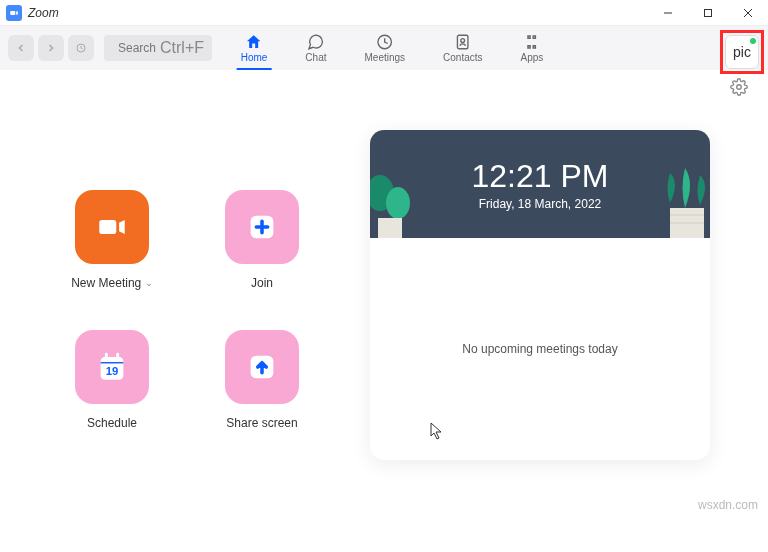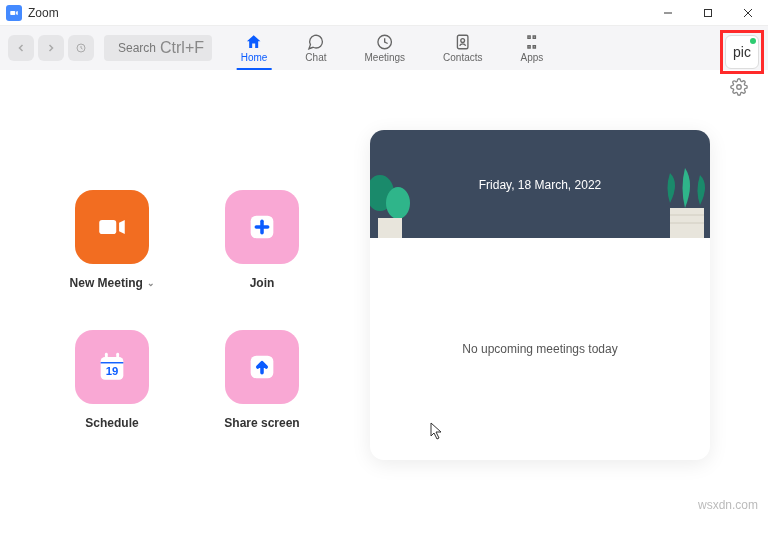--- a/index.html
+++ b/index.html
@@ -1,17 +1,17 @@
 <!DOCTYPE html>
 <html><head>
 <meta charset="utf-8">
 <style>
   * { box-sizing: border-box; margin: 0; padding: 0; font-family: -apple-system, BlinkMacSystemFont, "Segoe UI", Arial, sans-serif; }
   body { background: #fff; width: 768px; height: 552px; overflow: hidden; }
-  .titlebar { height: 26px; display: flex; align-items: center; padding: 0 0 0 6px; background: #fff; border-bottom: 1px solid #eee; }
+  .titlebar { height: 26px; display: flex; align-items: center; padding: 0 0 0 6px; background: #fff; border-bottom: 1px solid #eee; font-style: italic; }
   .titlebar .app-icon { width: 16px; height: 16px; background: #448aff; border-radius: 3px; display: flex; align-items: center; justify-content: center; margin-right: 6px; }
   .titlebar .app-icon svg { width: 10px; height: 10px; }
   .titlebar .title { font-size: 12px; color: #333; }
   .win-controls { margin-left: auto; display: flex; }
   .win-btn { width: 40px; height: 26px; display: flex; align-items: center; justify-content: center; }
   .win-btn svg { width: 10px; height: 10px; }
   
   .toolbar { height: 44px; background: #f5f5f7; display: flex; align-items: center; padding: 0 8px; position: relative; }
   .nav-buttons { display: flex; gap: 4px; }
   .nav-btn { width: 26px; height: 26px; background: #e6e6e8; border-radius: 6px; display: flex; align-items: center; justify-content: center; color: #aaa; }
@@ -32,21 +32,21 @@
   .gear { color: #888; }
   
   .main { display: flex; padding: 10px 24px 0 60px; gap: 10px; }
   .actions { width: 300px; padding-top: 80px; }
   .action-row { display: flex; gap: 46px; margin-bottom: 40px; }
   .action-item { display: flex; flex-direction: column; align-items: center; width: 104px; }
   .action-tile { width: 74px; height: 74px; border-radius: 18px; display: flex; align-items: center; justify-content: center; margin-bottom: 12px; }
   .action-tile.orange { background: #f26d21; }
   .action-tile.blue { background: #f9a8d4; }
   .action-tile svg { width: 34px; height: 34px; }
-  .action-label { font-size: 12px; color: #333; display: flex; align-items: center; gap: 4px; font-weight: bold; }
+  .action-label { font-size: 12px; color: #333; display: flex; align-items: center; gap: 4px; }
   .action-label .chev { font-size: 9px; color: #888; }
   
   .calendar-card { flex: 1; max-width: 340px; border-radius: 14px; box-shadow: 0 4px 20px rgba(0,0,0,0.08); overflow: hidden; margin-top: 20px; background: #fff; height: 330px; display: flex; flex-direction: column; }
   .cal-header { background: #3c4a5e; height: 108px; display: flex; flex-direction: column; align-items: center; justify-content: center; color: #fff; position: relative; overflow: hidden; }
   .cal-time { font-size: 32px; font-weight: 400; }
   .cal-date { font-size: 12px; margin-top: 2px; }
   .plant { position: absolute; bottom: -5px; }
   .plant.left { left: -10px; }
   .plant.right { right: -10px; }
   .cal-body { flex: 1; display: flex; align-items: center; justify-content: center; font-size: 12px; color: #555; position: relative; }
@@ -223,20 +223,21 @@
     </div>
   </div>
 
   <div class="calendar-card">
     <div class="cal-header">
       <svg class="plant left" width="60" height="70" viewBox="0 0 60 70">
           <ellipse cx="20" cy="20" rx="14" ry="18" fill="#1a8a6b"></ellipse>
           <ellipse cx="38" cy="30" rx="12" ry="16" fill="#2fb58a"></ellipse>
           <rect x="18" y="45" width="24" height="25" fill="#e8e5dc"></rect>
         </svg>
+      <div class="cal-time">12:21 PM</div>
       <div class="cal-date">Friday, 18 March, 2022</div>
       <svg class="plant right" width="70" height="80" viewBox="0 0 70 80">
           <path d="M20 10 Q15 25 20 40 Q30 20 20 10" fill="#1a8a6b"></path>
           <path d="M35 5 Q30 25 35 45 Q45 20 35 5" fill="#2fb58a"></path>
           <path d="M50 12 Q45 28 50 42 Q60 22 50 12" fill="#1a8a6b"></path>
           <rect x="20" y="45" width="34" height="35" fill="#e8e5dc"></rect>
           <line x1="20" y1="52" x2="54" y2="52" stroke="#d0ccc0" stroke-width="1"></line>
           <line x1="20" y1="60" x2="54" y2="60" stroke="#d0ccc0" stroke-width="1"></line>
         </svg>
     </div>

